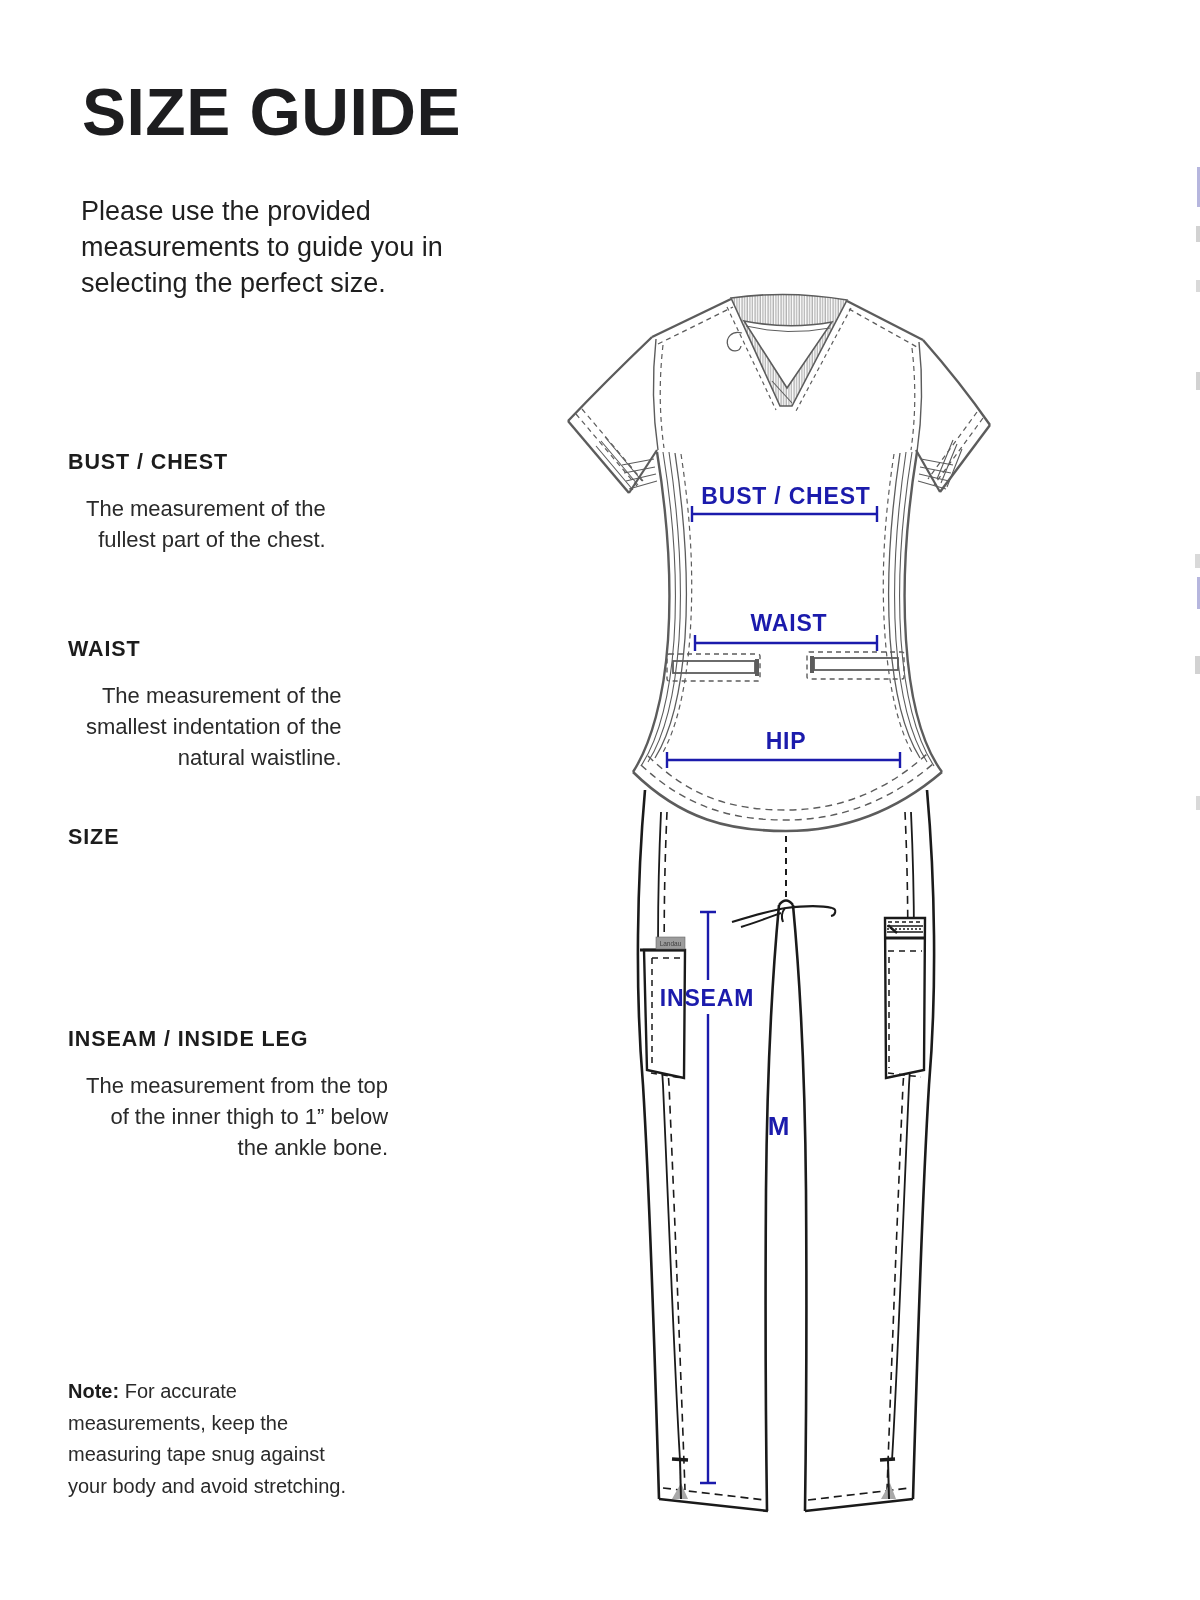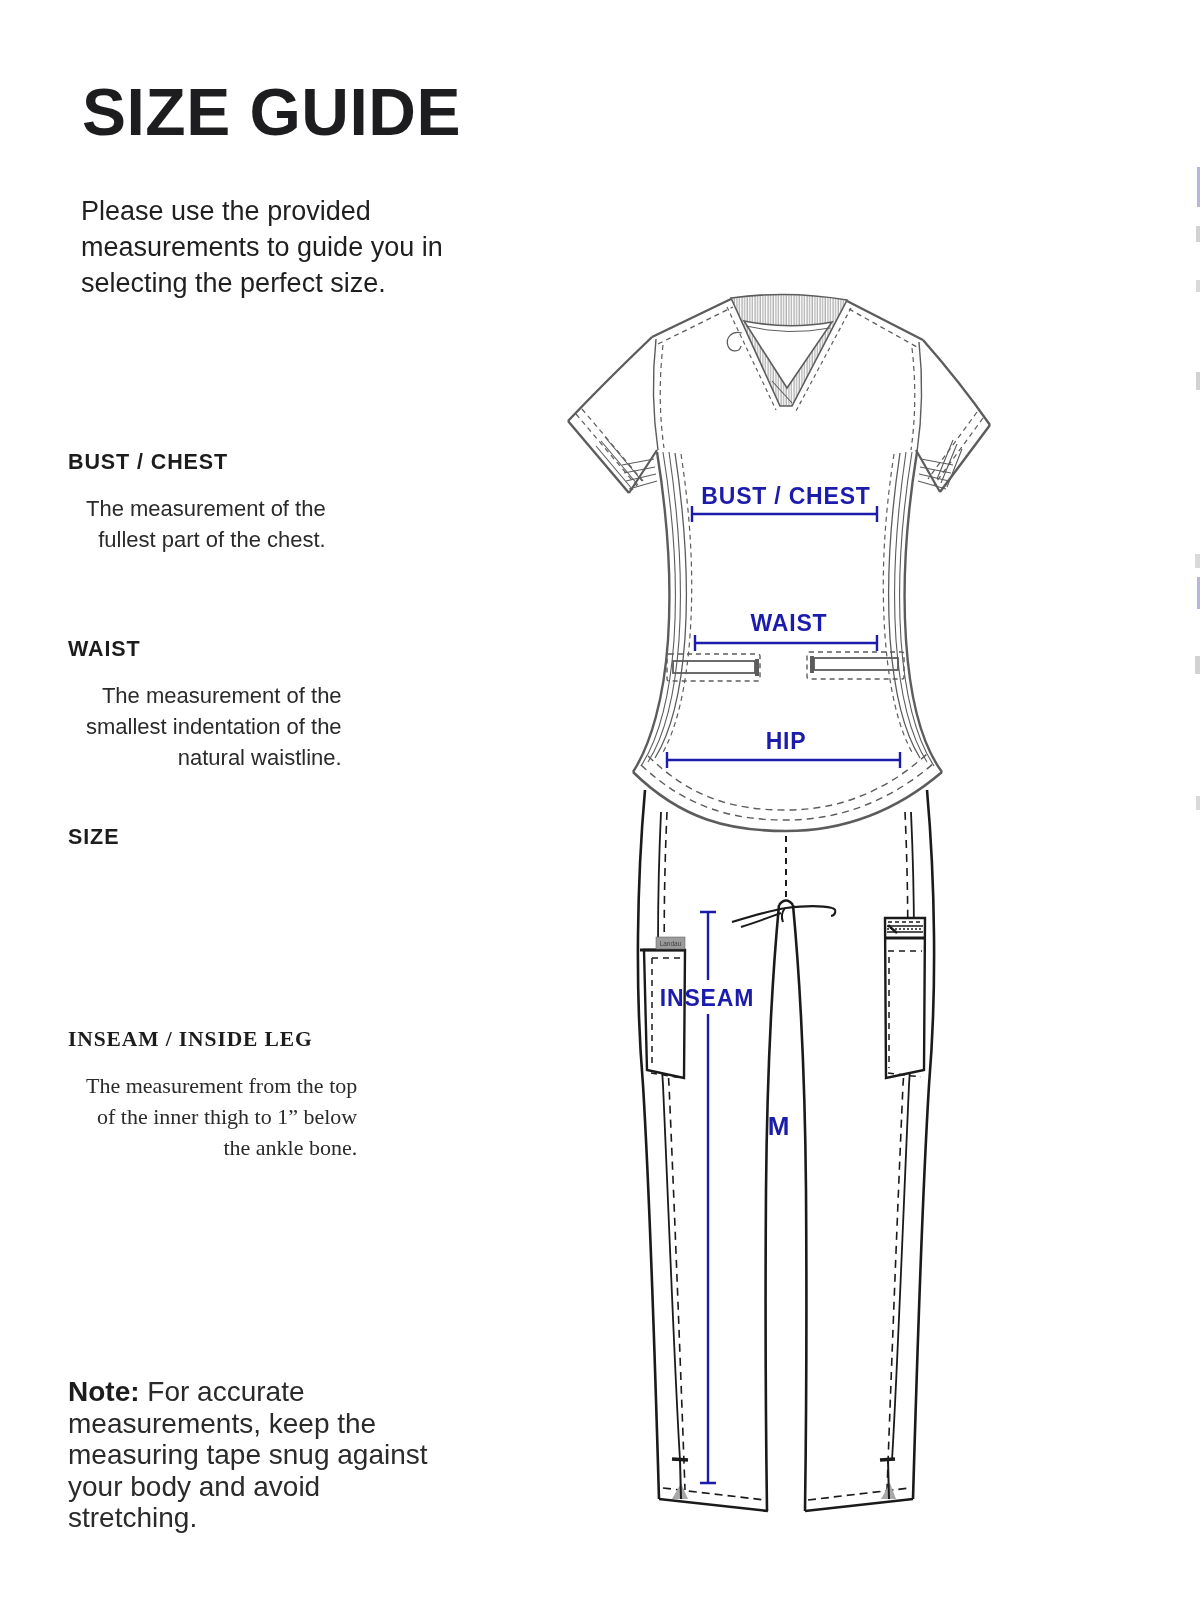--- a/index.html
+++ b/index.html
@@ -19,24 +19,24 @@
   .def{position:absolute;left:68px;}
   .def h2{
     margin:0 0 14px 0;font-size:21.5px;font-weight:bold;letter-spacing:.9px;color:#1c1c1c;
   }
   .def p{
     margin:18px;font-size:22px;line-height:31px;color:#2a2a2a;white-space:pre-line;text-align:right;
   }
   .sec-bust{top:450px;}
   .sec-waist{top:637px;}
   .sec-hips{top:825px;}
-  .sec-inseam{top:1027px;font-family:Liberation Serif, serif;}
+  .sec-inseam{top:1027px;}
   .note{
     position:absolute;left:68px;top:1376px;width:360px;
-    font-size:28px;line-height:31.5px;color:#2a2a2a;white-space:pre-line;
+    font-size:20px;line-height:31.5px;color:#2a2a2a;white-space:pre-line;
   }
   .note b{font-weight:bold;color:#1c1c1c;}
   .diagram-svg{position:absolute;left:530px;top:270px;width:520px;height:1260px;}
   .blabel{
     font-family:"Liberation Sans",sans-serif;font-weight:bold;font-size:23px;
     letter-spacing:.8px;text-anchor:middle;
   }
   .blabel-big{font-size:26px;}
   .tag-text{font-family:"Liberation Sans",sans-serif;font-size:6.5px;text-anchor:middle;}
   .edge{position:absolute;}

